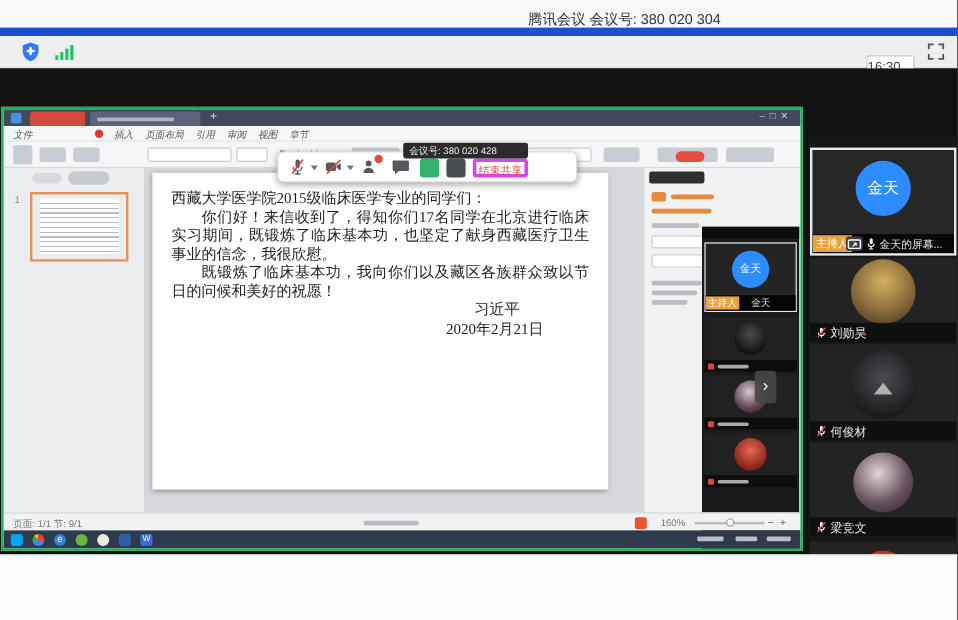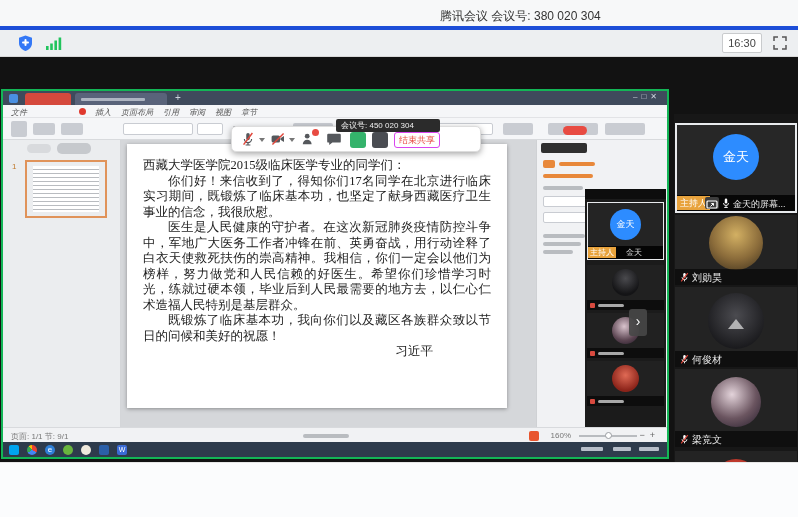--- a/index.html
+++ b/index.html
@@ -5,24 +5,24 @@
   * { margin:0; padding:0; box-sizing:border-box; }
   html,body { background:#333; }
   #app {
     position:relative; width:798px; height:517px; overflow:hidden;
     background:#141414; font-family:"Liberation Sans","DejaVu Sans",sans-serif;
     -webkit-font-smoothing:antialiased;
   }
   .abs { position:absolute; }
 
   
-  .titlebar { left:0; top:0; width:798px; height:30px; background:#f7f8f9; border-bottom:4px solid #1d4ed8; }
+  .titlebar { left:0; top:0; width:798px; height:30px; background:#f7f8f9; border-bottom:7px solid #1d4ed8; }
   .titlebar .ttl { position:absolute; left:440px; top:8px; font-size:12px; color:#333; }
   .topbar { left:0; top:30px; width:798px; height:27px; background:#edeff1; border-bottom:1px solid #d8d8d8; }
-  .timebox { position:absolute; right:36px; top:3px; width:40px; height:20px; background:#fff; border:1px solid #c9cbcd; border-radius:2px; font-size:11px; color:#444; text-align:center; line-height:19px; }
+  .timebox { position:absolute; right:36px; top:16px; width:40px; height:20px; background:#fff; border:1px solid #c9cbcd; border-radius:2px; font-size:11px; color:#444; line-height:19px; }
   .fsicon { position:absolute; right:10px; top:5px; width:16px; height:16px; }
 
   
   .stage { left:0; top:57px; width:798px; height:405px; background:#121212; }
 
   
   .share-frame { position:absolute; left:1px; top:32px; width:668px; height:370px; border:2px solid #13b556; background:#dfe1e4; overflow:hidden; }
   .wps-tabbar { position:absolute; left:0; top:0; width:664px; height:14px; background:#3f4a5c; }
   .wps-tabbar .sq { position:absolute; left:6px; top:3px; width:9px; height:9px; background:#4a90e2; border-radius:2px; }
   .wps-tabbar .redtab { position:absolute; left:22px; top:2px; width:46px; height:12px; background:#d5493d; border-radius:3px 3px 0 0; }
@@ -80,21 +80,21 @@
   .orangeapp { position:absolute; right:128px; top:2.5px; width:10px; height:10px; background:#e8552e; border-radius:2px; }
 
   .taskbar { position:absolute; left:0; top:351px; width:664px; height:15px; background:#2e3b4c; }
   .tb-ico { position:absolute; top:2.5px; width:10px; height:10px; border-radius:2px; }
   .tray-dash { position:absolute; top:5px; height:4px; background:#cfd6df; border-radius:1px; opacity:.85; }
 
   
   .float-bar { position:absolute; left:228px; top:35px; width:250px; height:26px; background:#fff; border:1px solid #ddd; border-radius:5px; box-shadow:0 2px 6px rgba(0,0,0,.35); }
   .fb-ico { position:absolute; top:4px; }
   .fb-caret { position:absolute; top:11px; width:0; height:0; border-left:3px solid transparent; border-right:3px solid transparent; border-top:4px solid #777; }
-  .fb-btn { position:absolute; left:162px; top:5px; width:46px; height:16px; border:1px solid #d946ef; border-radius:3px; color:#e84b42; font-size:9px; text-align:center; line-height:15px; background:#fff; }
+  .fb-btn { position:absolute; left:162px; top:5px; width:46px; height:16px; border:3px solid #d946ef; border-radius:3px; color:#e84b42; font-size:9px; text-align:center; line-height:15px; background:#fff; }
   .fb-tile { position:absolute; top:5px; width:16px; height:16px; border-radius:3px; }
   .float-tip { position:absolute; left:333px; top:28px; width:104px; height:13px; background:#2b2b2b; border-radius:2px; color:#eee; font-size:8px; line-height:13px; padding-left:5px; z-index:5; }
   .redpill { position:absolute; left:560px; top:35px; width:24px; height:9px; background:#e84b42; border-radius:5px; }
 
   
   .sidebar { position:absolute; left:674px; top:57px; width:124px; height:405px; background:#171717; }
   .tile { position:absolute; left:1px; width:122px; background:#232323; overflow:hidden; }
   .avatar { position:absolute; border-radius:50%; }
   .namebar { position:absolute; left:0; bottom:0; width:100%; height:16px; background:rgba(0,0,0,.55); }
   .namebar .nm { position:absolute; left:17px; top:2px; font-size:10px; color:#e8e8e8; }
@@ -184,23 +184,23 @@
           <div class="pill" style="left:24px; top:4px; width:24px;"></div>
           <div class="pill" style="left:54px; top:3px; width:34px; height:11px; background:#c6c9cd;"></div>
           <div class="pagenum">1</div>
           <div class="thumb"></div>
         </div>
 
         <div class="doc-area">
           <div class="page">
             <p>西藏大学医学院2015级临床医学专业的同学们：</p>
             <p class="ind">你们好！来信收到了，得知你们17名同学在北京进行临床实习期间，既锻炼了临床基本功，也坚定了献身西藏医疗卫生事业的信念，我很欣慰。</p>
-            <p class="ind">医生是人民健康的守护者。在这次新冠肺炎疫情防控斗争中，军地广大医务工作者冲锋在前、英勇奋战，用行动诠释了白衣天使救死扶伤的崇高精神。我相信，你们一定会以他们为榜样，努力做党和人民信赖的好医生。希望你们珍惜学习时光，练就过硬本领，毕业后到人民最需要的地方去，以仁心仁术造福人民特别是基层群众。</p>
             <p class="ind">既锻炼了临床基本功，我向你们以及藏区各族群众致以节日的问候和美好的祝愿！</p>
             <p class="sig">习近平</p>
+            <p class="dt">2020年2月21日</p>
           </div>
         </div>
 
         <div class="task-pane">
           <div class="tp-dark"></div>
           <div class="obar" style="left:6px; top:20px; width:12px; height:8px;"></div>
           <div class="obar" style="left:22px; top:22px; width:36px;"></div>
           <div class="obar" style="left:6px; top:34px; width:50px;"></div>
           <div class="gbar" style="left:6px; top:46px; width:40px;"></div>
           <div class="inp" style="left:6px; top:56px; width:44px;"></div>
@@ -286,21 +286,21 @@
           <path d="M3.5 16.5a5.5 5.5 0 0 1 11 0z" fill="#55585c"></path>
         </svg>
         <div style="position:absolute; left:80px; top:2px; width:7px; height:7px; border-radius:50%; background:#e84b42;"></div>
         <svg class="fb-ico" style="left:94px;" width="16" height="16" viewBox="0 0 20 20">
           <path d="M3 3.5h14a1.5 1.5 0 0 1 1.5 1.5v8a1.5 1.5 0 0 1-1.5 1.5H8l-4 3v-3H3A1.5 1.5 0 0 1 1.5 13V5A1.5 1.5 0 0 1 3 3.5z" fill="#55585c"></path>
         </svg>
         <div class="fb-tile" style="left:118px; background:#34b36b;"></div>
         <div class="fb-tile" style="left:140px; background:#4a4d52;"></div>
         <div class="fb-btn">结束共享</div>
       </div>
-      <div class="float-tip">会议号: 450 020 304</div>
+      <div class="float-tip">会议号: 380 020 428</div>
       <div class="redpill"></div>
     </div>
 
     <div class="sidebar">
 
       <div class="tile host-tile" style="top:9px; height:90px;">
         <div class="hostcirc">金天</div>
         <div class="hostbar">
           <div class="hbadge">主持人</div>
           <div class="hchip">

